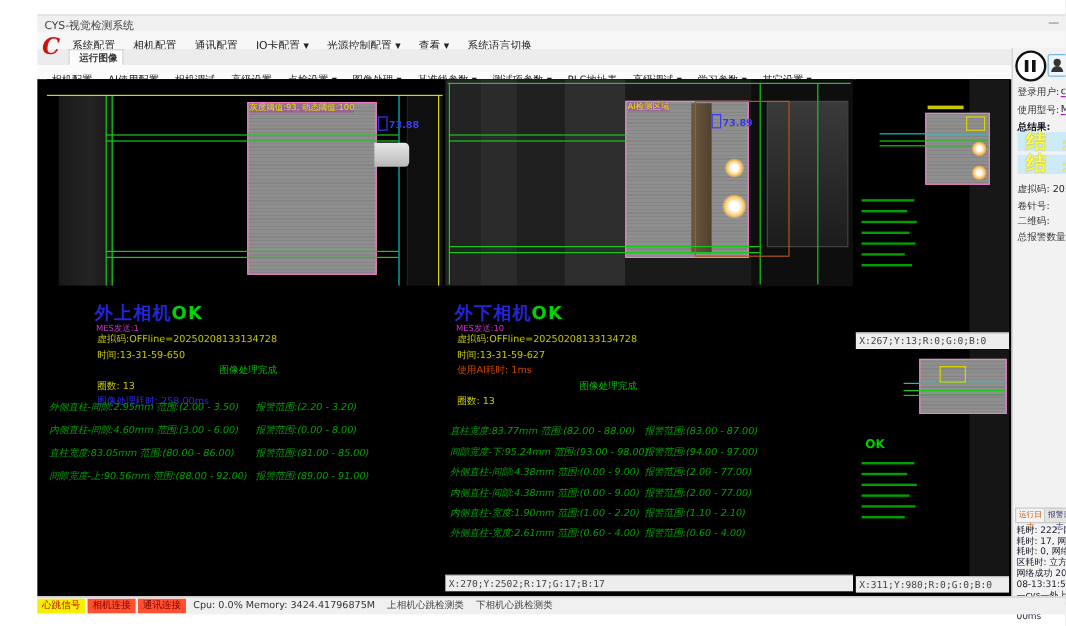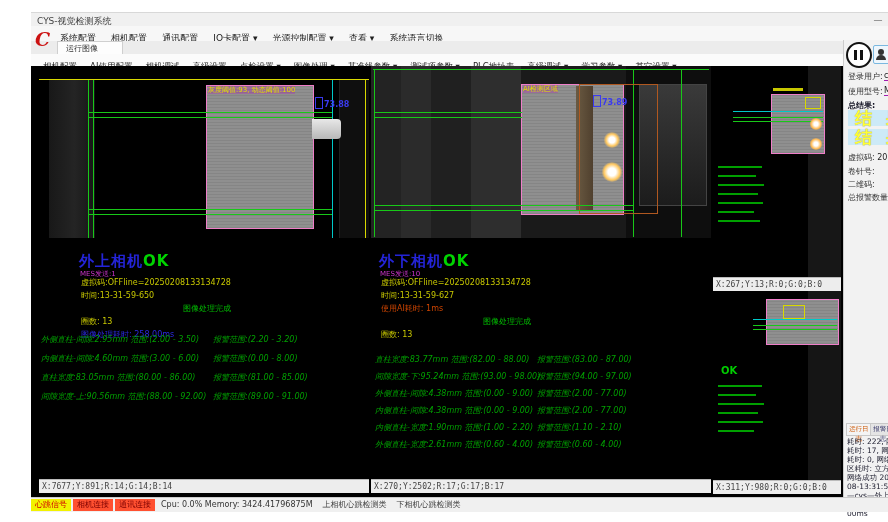--- a/index.html
+++ b/index.html
@@ -8,21 +8,21 @@
 
   
   #titlebar{left:0;top:12px;width:888px;height:14px;background:#f0f0f0;border-top:1px solid #d8d8d8;}
   #title-text{left:6px;top:2px;font-size:9px;color:#444;}
   .winctl{top:2px;font-size:9px;color:#666;width:14px;text-align:center;cursor:default;}
   #menubar{left:0;top:26px;width:888px;height:15px;background:#f7f7f7;}
   #logo{left:4px;top:27px;width:18px;height:26px;color:#cc1111;font-family:"DejaVu Serif",serif;font-style:italic;font-weight:bold;font-size:19px;line-height:24px;z-index:5;}
   .menu-item{display:inline-block;font-size:9px;color:#222;margin:0 5px;line-height:15px;}
   #menu-items{left:24px;top:26px;height:15px;white-space:nowrap;}
   #tabrow{left:0;top:41px;width:888px;height:13px;background:#ececec;border-bottom:1px solid #d5d5d5;}
-  #tab-run{left:26px;top:0px;height:12px;background:#fdfdfd;border:1px solid #cfcfcf;border-bottom:none;font-size:8px;color:#333;padding:1px 24px 0 8px;}
+  #tab-run{left:26px;top:0px;height:12px;background:#fdfdfd;border:1px solid #cfcfcf;border-bottom:none;font-size:8px;color:#333;padding:1px 4px 0 8px;font-weight:bold;}
   #toolbar{left:0;top:54px;width:812px;height:12px;background:#fbfbfb;border-bottom:1px solid #ddd;white-space:nowrap;padding-left:8px;}
   .tool-item{display:inline-block;font-size:8.5px;color:#222;margin:0 4px;line-height:12px;}
 
   
   #main{left:0;top:66px;width:812px;height:431px;background:#000;}
 
   .viewport{background:#000;overflow:hidden;}
   #view-left{left:8px;top:66px;width:330px;height:427px;}
   #view-mid{left:340px;top:66px;width:340px;height:427px;}
   #thumb-top{left:682px;top:66px;width:128px;height:225px;}
@@ -176,21 +176,20 @@
         </div>
       <div class="meas-row">
           <span class="m">直柱宽度:83.05mm 范围:(80.00 - 86.00)</span>
           <span class="a">报警范围:(81.00 - 85.00)</span>
         </div>
       <div class="meas-row">
           <span class="m">间隙宽度-上:90.56mm 范围:(88.00 - 92.00)</span>
           <span class="a">报警范围:(89.00 - 91.00)</span>
         </div>
     </div>
-    <div class="abs coord-strip">X:7677;Y:891;R:14;G:14;B:14</div>
   </div>
 
   <div id="view-mid" class="abs viewport">
     <div class="abs imgzone" style="width:340px;height:172px;">
       <div class="abs" style="left:0;top:0;width:340px;height:172px;background:linear-gradient(90deg,#232323 0 30px,#2b2b2b 30px 60px,#202020 60px 100px,#2e2e2e 100px 150px,#1a1a1a 150px);"></div>
       <div class="abs" style="left:255px;top:0;width:85px;height:172px;background:#0e0e0e;"></div>
       <div class="abs" style="left:268px;top:18px;width:66px;height:120px;background:linear-gradient(180deg,#3a3a3a,#1c1c1c);border:1px solid #444;"></div>
       <div class="abs hline green" style="left:2px;top:3px;width:336px;"></div>
       <div class="abs vline green" style="left:3px;top:3px;height:168px;"></div>
       <div class="abs vline green" style="left:262px;top:3px;height:168px;"></div>

